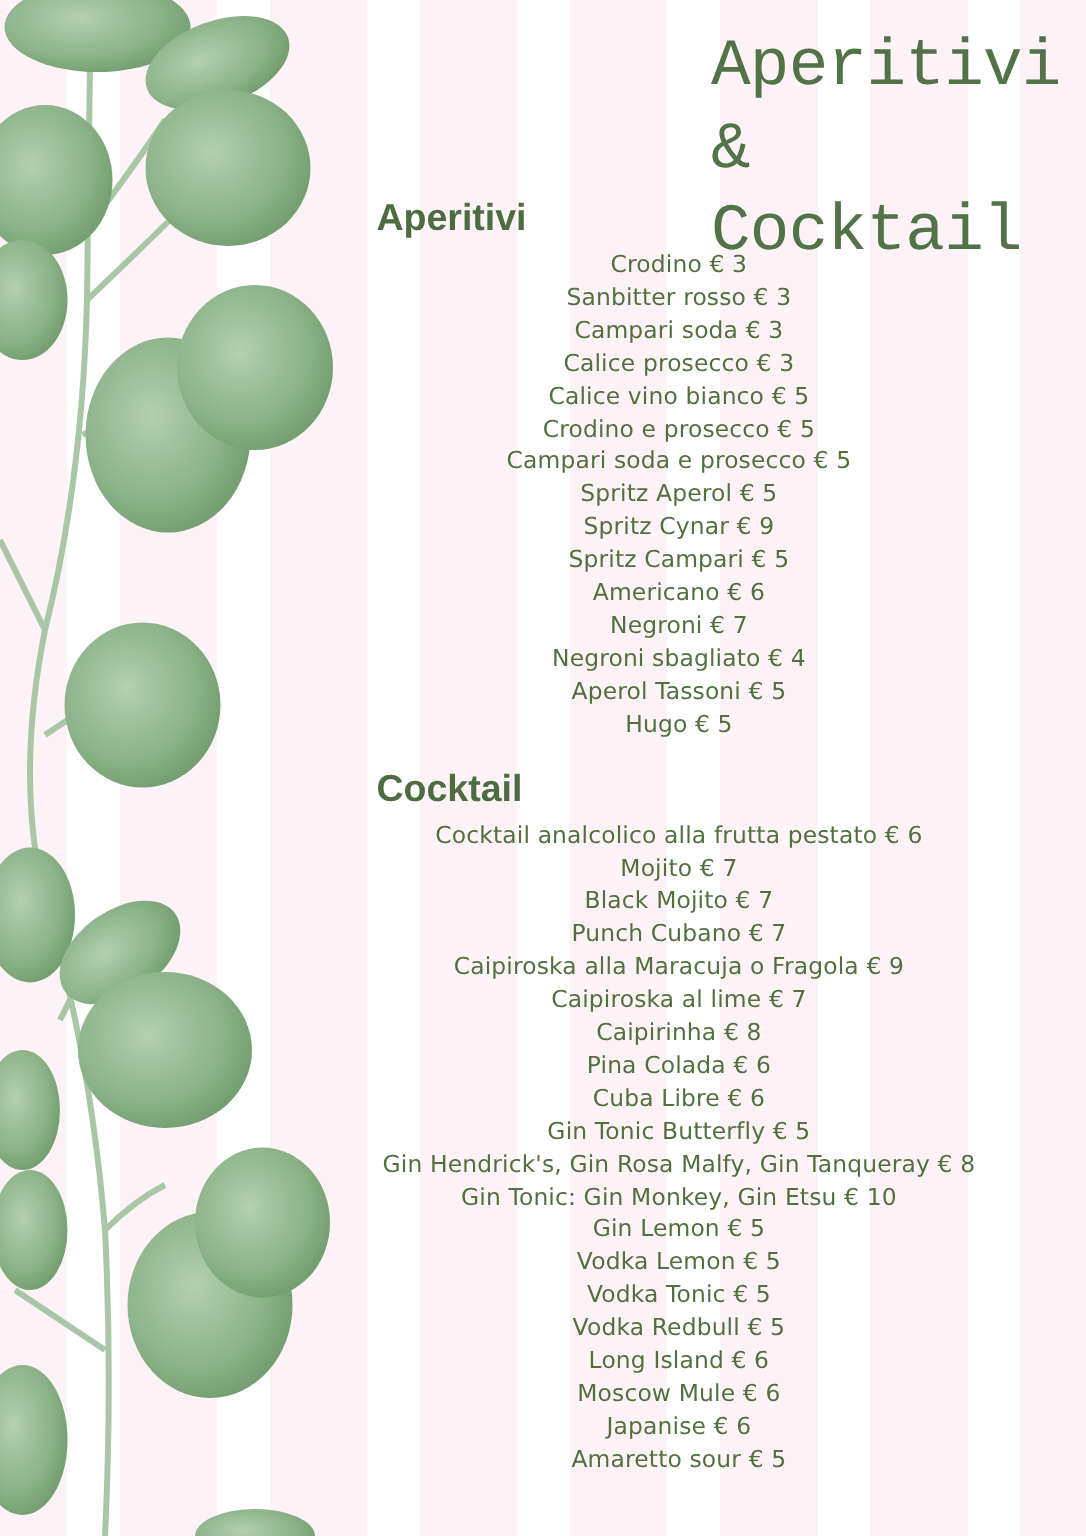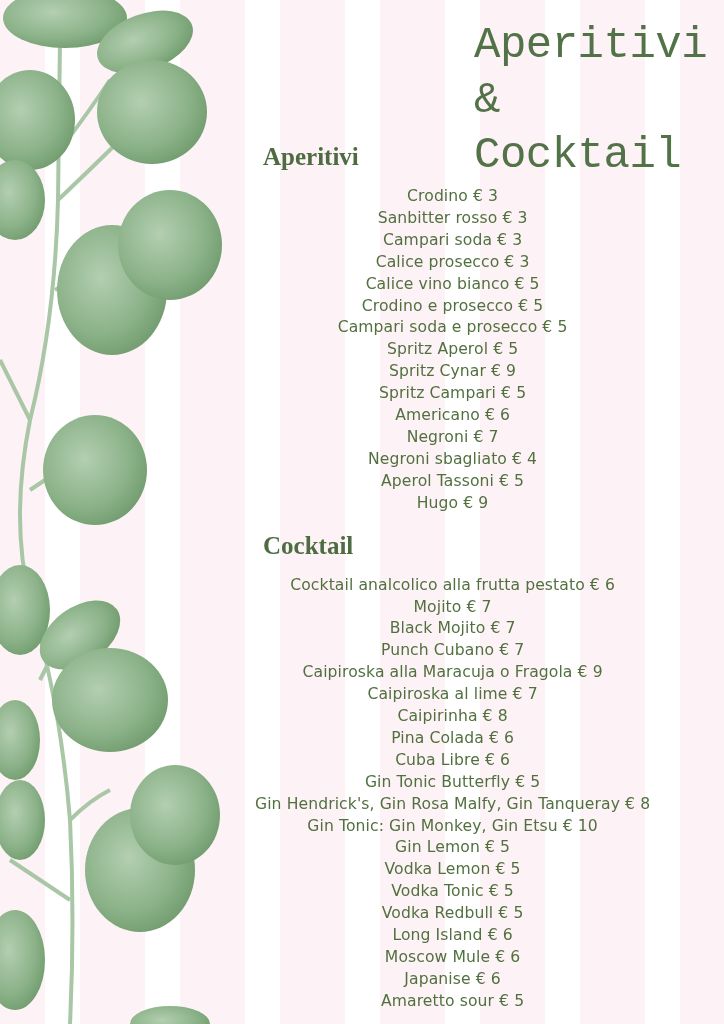--- a/index.html
+++ b/index.html
@@ -10,22 +10,22 @@
     color:#4f6e43;
   }
   .leaves { position:absolute; left:0; top:0; width:240px; height:1024px; }
   .title {
     position:absolute; left:474px; top:18px; width:245px;
     font-family:Liberation Mono, monospace; font-weight:300;
     font-size:44px; line-height:55px; color:#527248; letter-spacing:-0.5px;
   }
   .menu { position:absolute; left:251px; top:128px; }
   .section-h {
-    font-family:Liberation Serif, serif; font-weight:bold;
-    font-size:25px; color:#4d6c42; margin:12px; line-height:34px;
+    font-family:Liberation Sans, sans-serif; font-weight:bold;
+    font-size:25px; color:#4d6c42; margin:0; line-height:34px;
   }
   .items { list-style:none; margin:4px; padding:0;text-align:center; }
   .items li { font-size:15.6px; line-height:21.9px; color:#52703f; white-space:nowrap; letter-spacing:0.1px; }
   .cocktail-h { margin-top:14px; }
 </style>
 </head>
 <body>
 
 <svg class="leaves" viewBox="0 0 240 1024" xmlns="http://www.w3.org/2000/svg">
   <defs>
@@ -82,21 +82,21 @@
     <li>Calice vino bianco € 5</li>
     <li>Crodino e prosecco € 5</li>
     <li>Campari soda e prosecco € 5</li>
     <li>Spritz Aperol € 5</li>
     <li>Spritz Cynar € 9</li>
     <li>Spritz Campari € 5</li>
     <li>Americano € 6</li>
     <li>Negroni € 7</li>
     <li>Negroni sbagliato € 4</li>
     <li>Aperol Tassoni € 5</li>
-    <li>Hugo € 9</li>
+    <li>Hugo € 5</li>
   </ul>
 
   <h2 class="section-h cocktail-h">Cocktail</h2>
   <ul class="items">
     <li>Cocktail analcolico alla frutta pestato € 6</li>
     <li>Mojito € 7</li>
     <li>Black Mojito € 7</li>
     <li>Punch Cubano € 7</li>
     <li>Caipiroska alla Maracuja o Fragola € 9</li>
     <li>Caipiroska al lime € 7</li>

